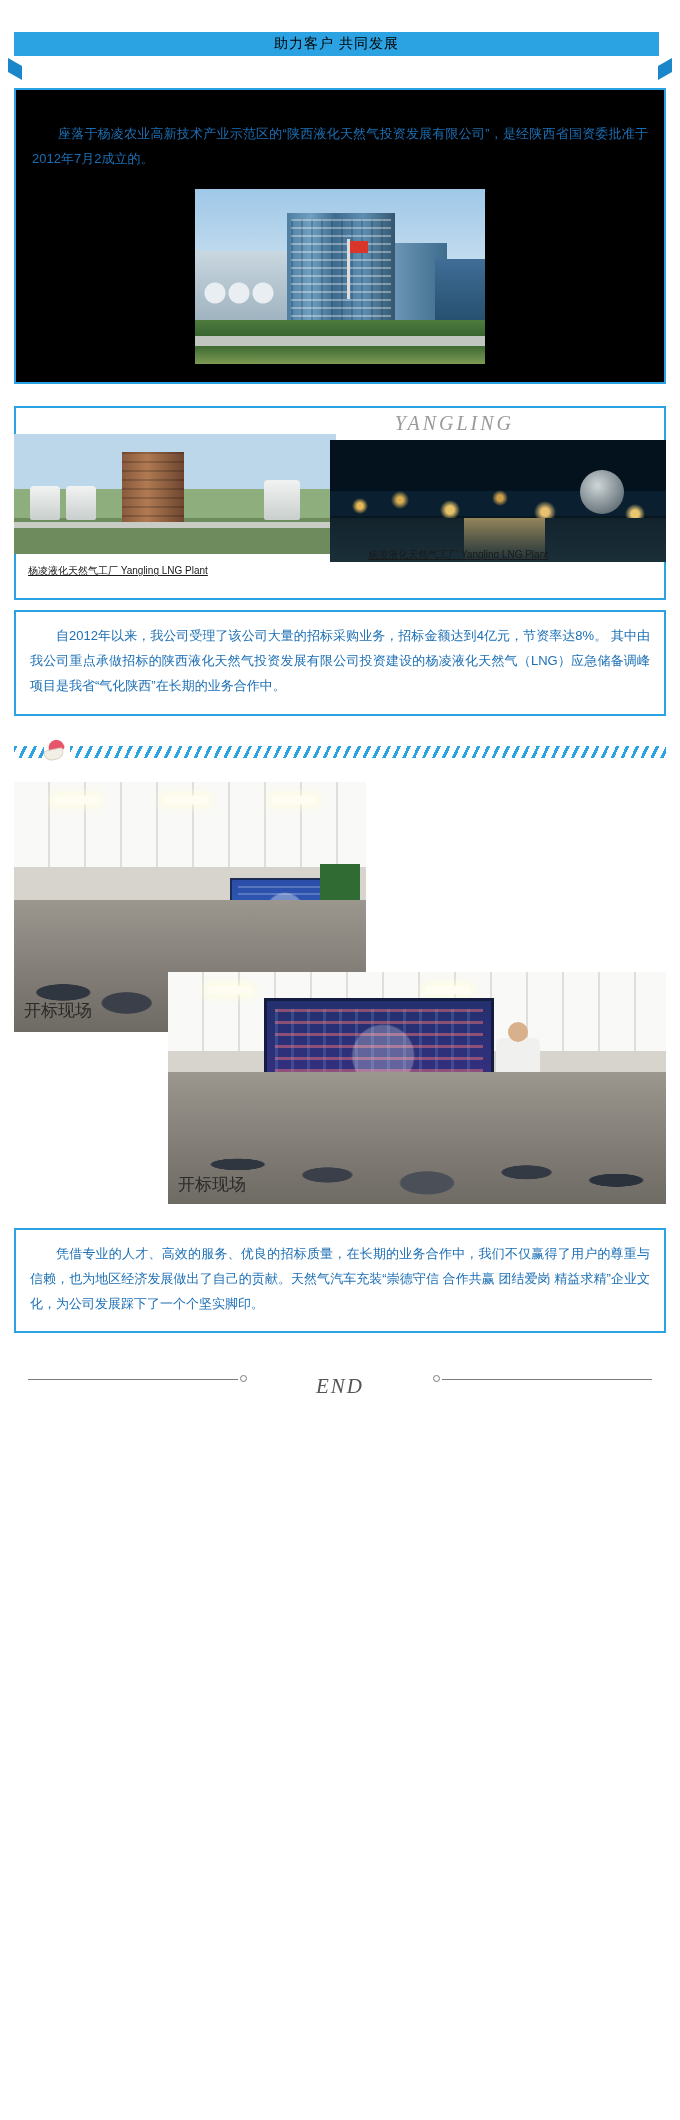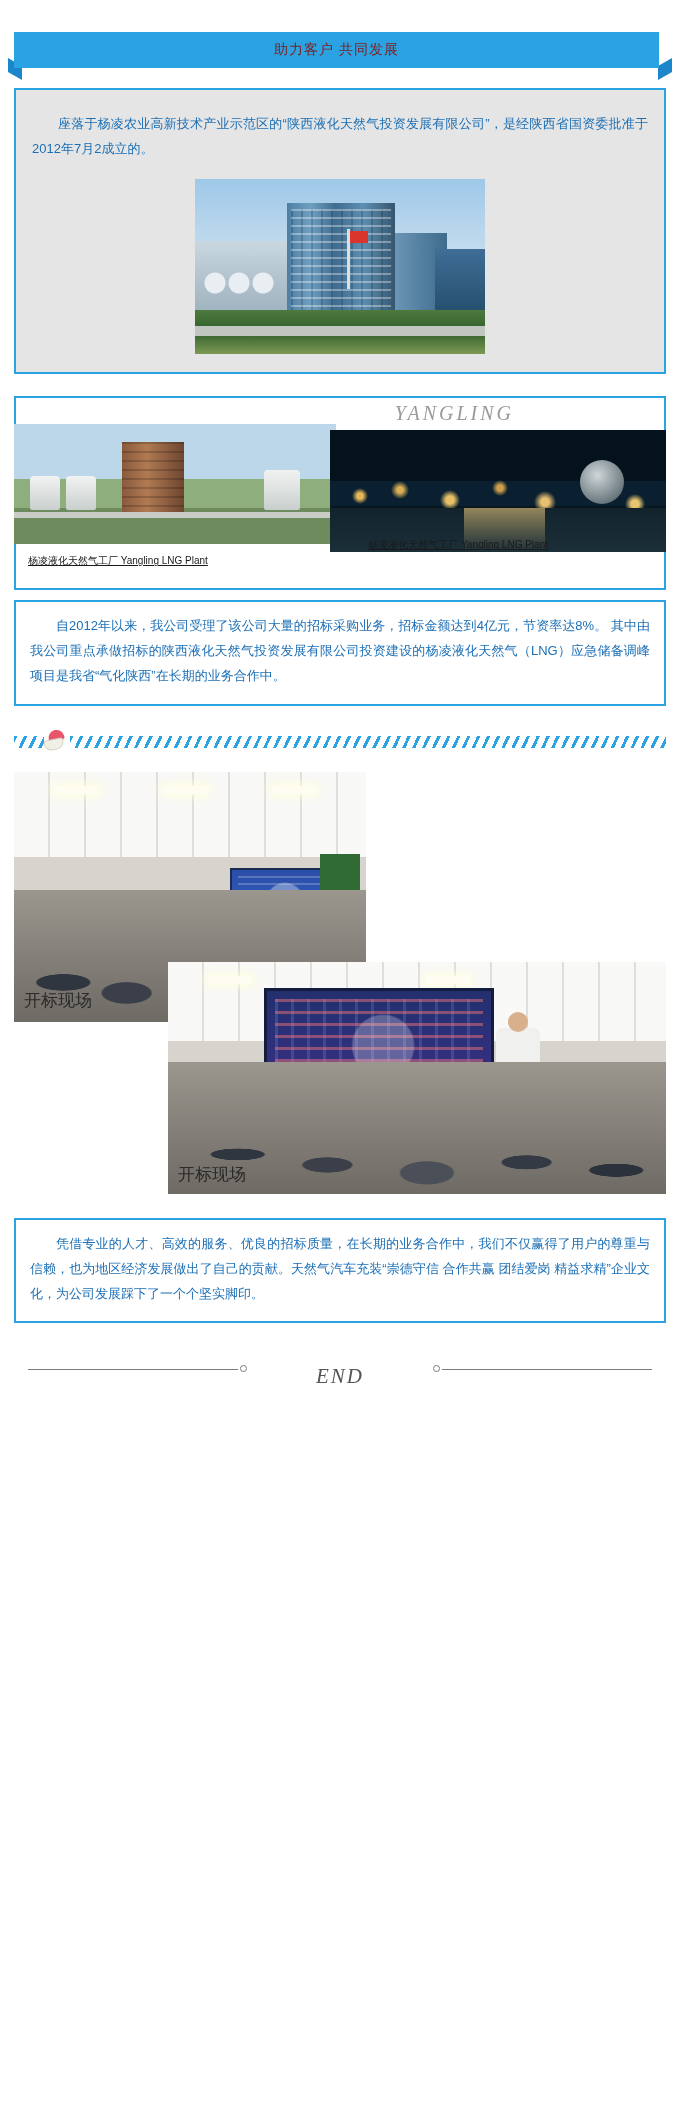--- a/index.html
+++ b/index.html
@@ -29,36 +29,36 @@
     height: 14px;
     background: #1b86c9;
   }
   .banner-ribbon-left { left: 8px; transform: skewY(30deg); }
   .banner-ribbon-right { right: 8px; transform: skewY(-30deg); }
   .banner {
     position: absolute;
     left: 14px;
     right: 21px;
     top: 0;
-    height: 36px;
+    height: 24px;
     background: #2ba3e3;
-    color: #7f1d1d;
+    color: #000000;
     font-size: 14px;
     letter-spacing: 1px;
     display: flex;
     align-items: center;
     justify-content: center;
   }
 
   
   .card1 {
     margin: 10px 14px 0 14px;
     border: 2px solid #2ba3e3;
-    background: #e5e5e5;
-    padding: 22px 16px 18px 16px;
+    background: #000000;
+    padding: 32px 16px 18px 16px;
   }
   .para-blue {
     color: #1c6fb5;
     font-size: 13px;
     line-height: 1.9;
     text-align: justify;
     text-indent: 2em;
   }
   .photo-box {
     margin: 18px auto 0 auto;

